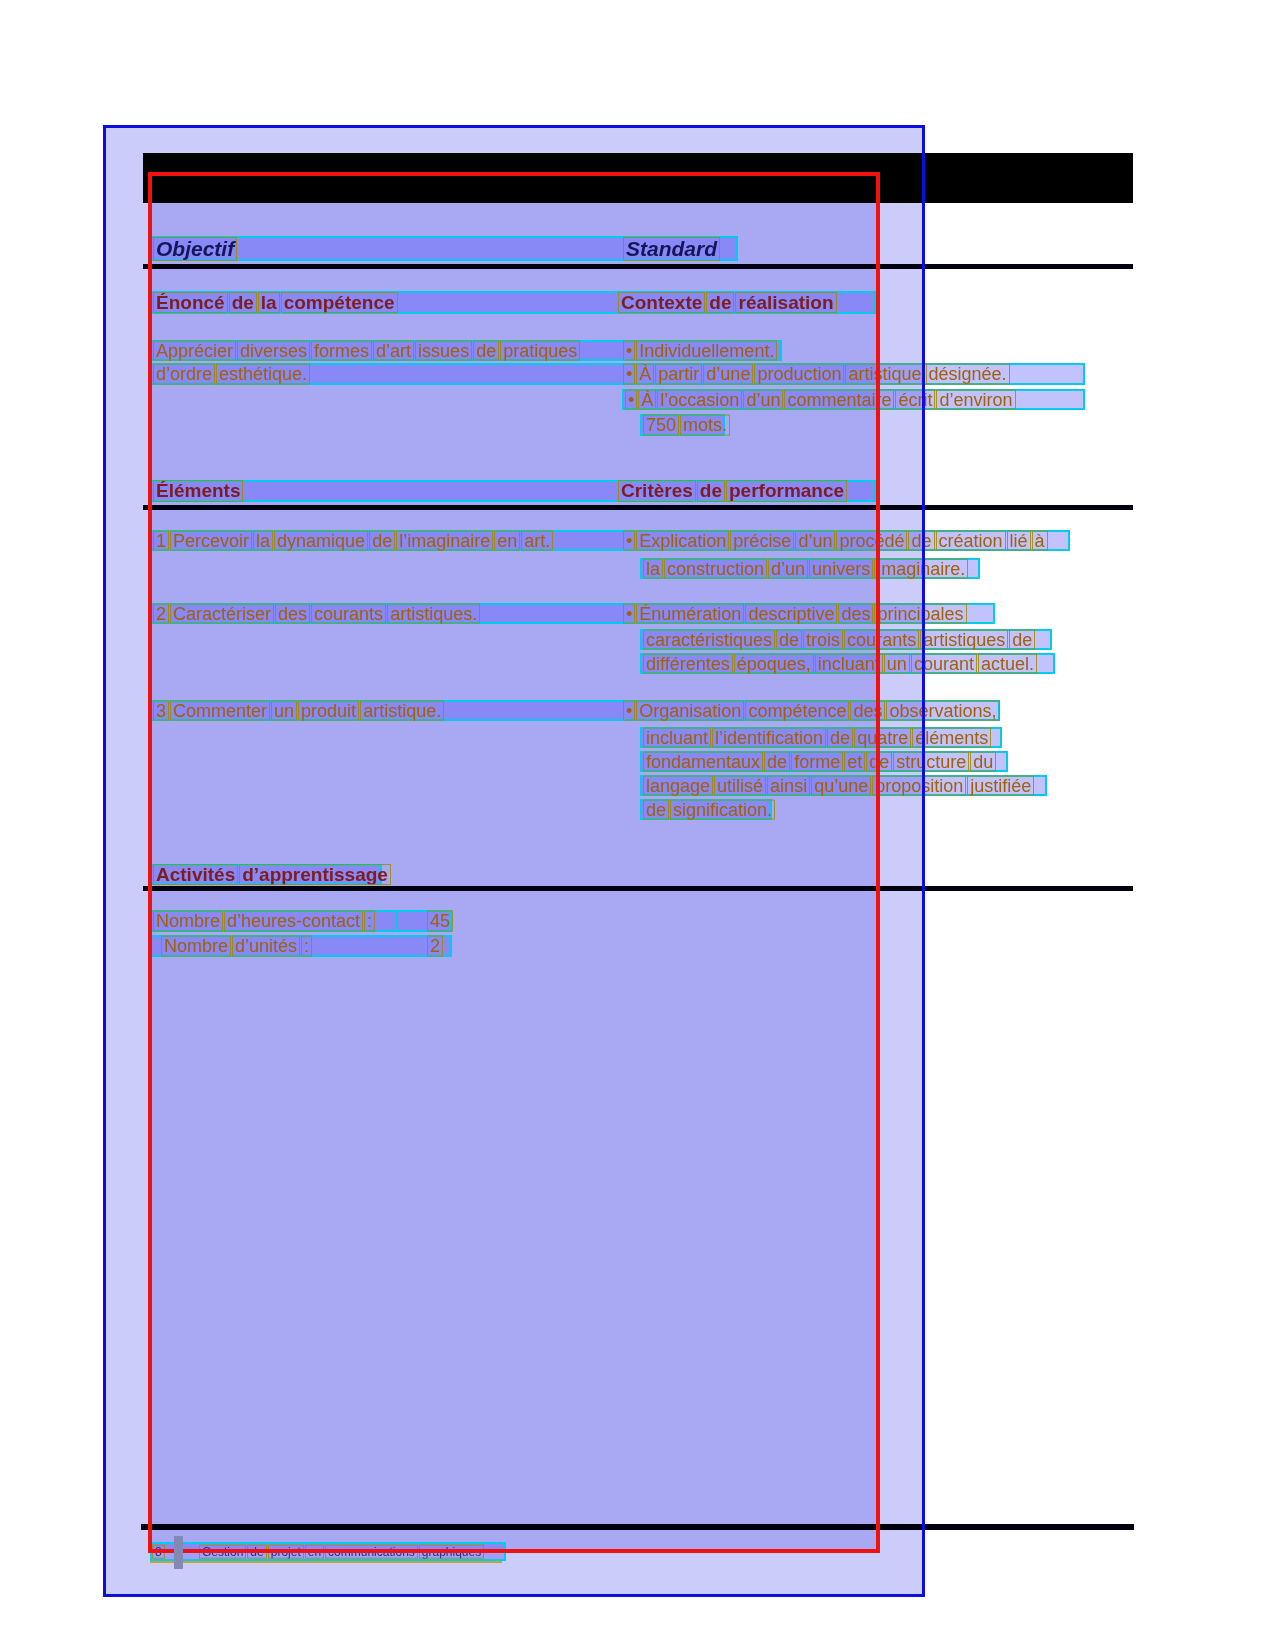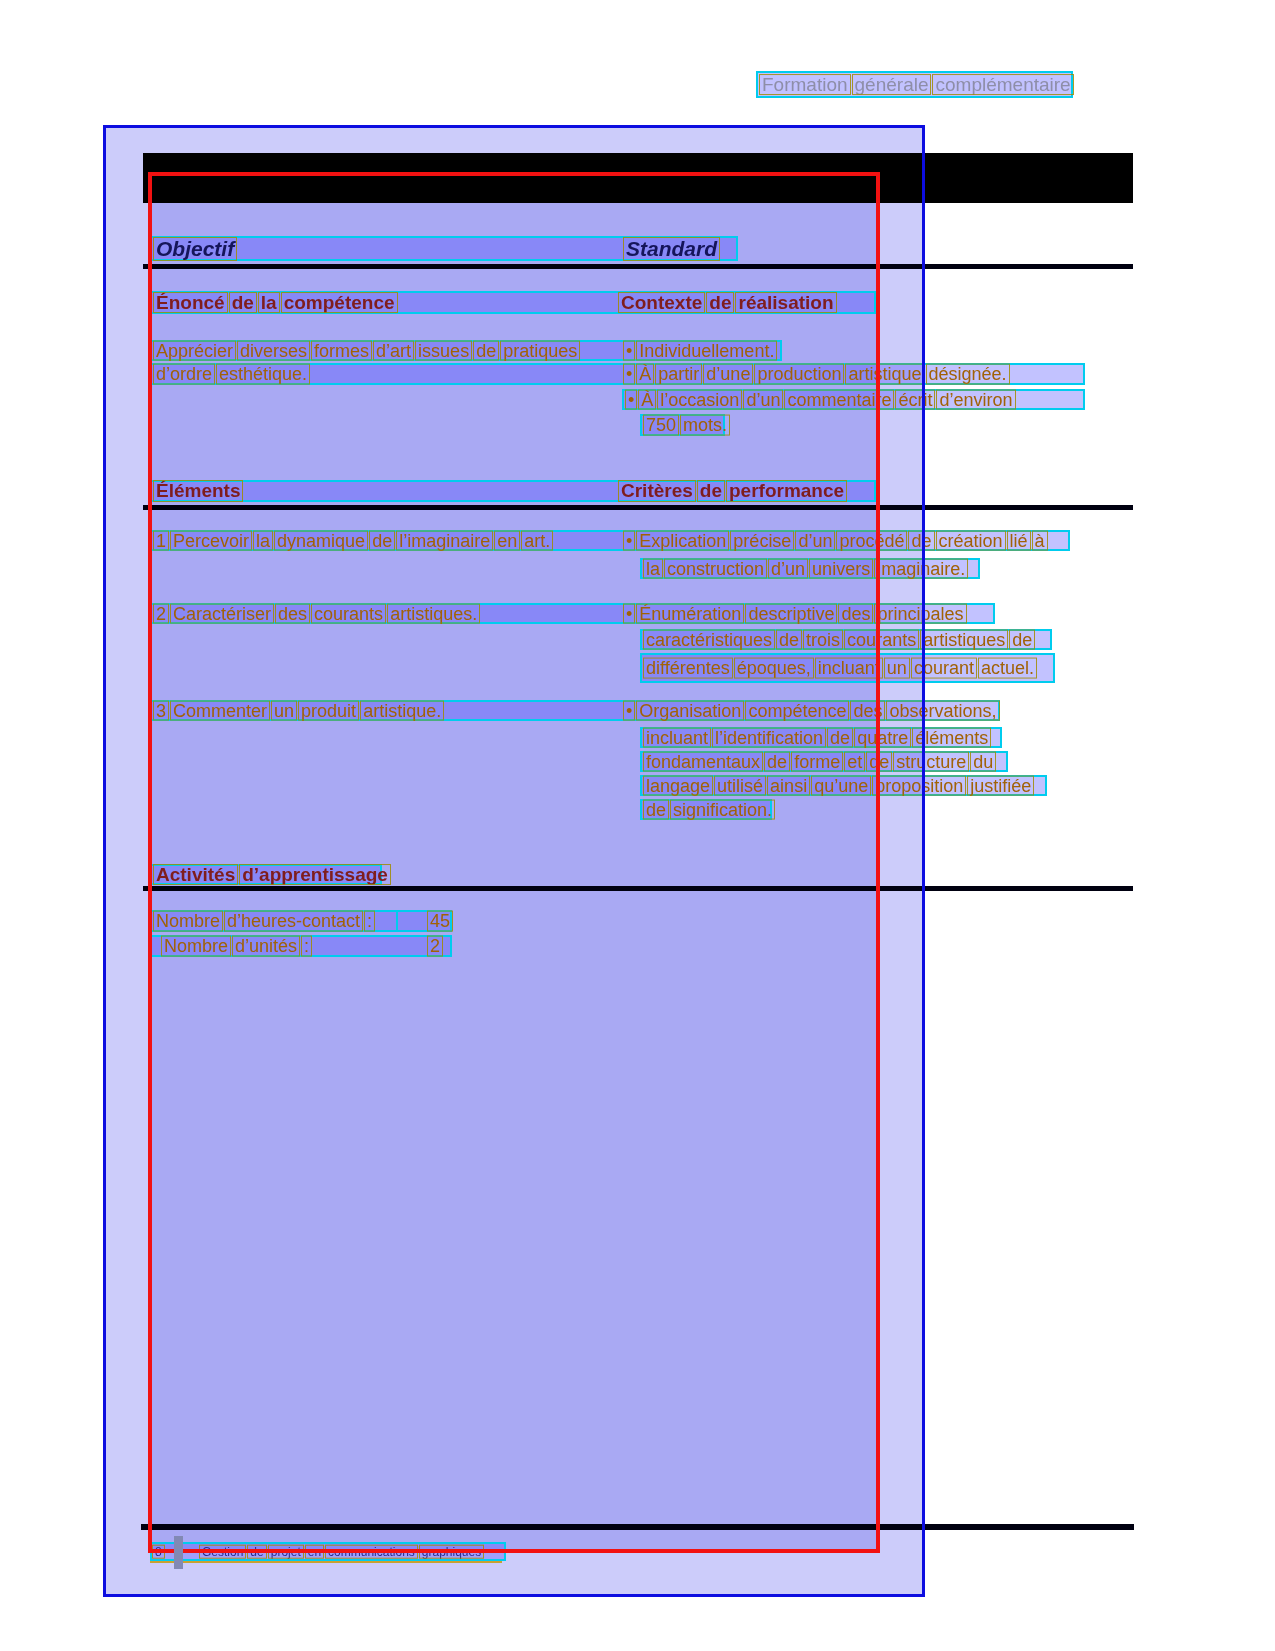--- a/index.html
+++ b/index.html
@@ -47,23 +47,20 @@
 
   <div class="abs titlebar" style="left:143px;top:153px;width:990px;height:50px;"></div>
   <div class="abs divider" style="left:143px;top:264px;width:990px;height:5px;"></div>
   <div class="abs divider" style="left:143px;top:505px;width:990px;height:5px;"></div>
   <div class="abs divider" style="left:143px;top:886px;width:990px;height:5px;"></div>
   <div class="abs divider" style="left:141px;top:1524px;width:993px;height:6px;"></div>
 
   <div class="abs ov-fill ov1-fill" style="left:103px;top:125px;width:822px;height:1472px;"></div>
   <div class="abs ov-fill ov2-fill" style="left:148px;top:172px;width:732px;height:1381px;"></div>
 
-  <div class="abs lbox" style="left:756px;top:71px;width:317px;height:27px;">
-    <span class="seg hdr" style="left:2px;"><span class="w">Formation</span><span class="w">générale</span><span class="w">complémentaire</span></span>
-  </div>
 
 
   <div class="abs lbox" style="left:150px;top:236px;width:588px;height:25px;">
     <span class="seg obj" style="left:2px;"><span class="w">Objectif</span></span>
     <span class="seg obj" style="left:472px;"><span class="w">Standard</span></span>
   </div>
 
   <div class="abs lbox" style="left:150px;top:291px;width:726px;height:23px;">
     <span class="seg t19b" style="left:2px;"><span class="w">Énoncé</span><span class="w">de</span><span class="w">la</span><span class="w">compétence</span></span>
     <span class="seg t19b" style="left:467px;"><span class="w">Contexte</span><span class="w">de</span><span class="w">réalisation</span></span>
@@ -97,21 +94,21 @@
     <span class="seg t18" style="left:2px;"><span class="w">la</span><span class="w">construction</span><span class="w">d’un</span><span class="w">univers</span><span class="w">imaginaire.</span></span>
   </div>
 
   <div class="abs lbox" style="left:150px;top:603px;width:845px;height:21px;">
     <span class="seg t18" style="left:2px;"><span class="w">2</span><span class="w">Caractériser</span><span class="w">des</span><span class="w">courants</span><span class="w">artistiques.</span></span>
     <span class="seg t18" style="left:472px;"><span class="w">•</span><span class="w">Énumération</span><span class="w">descriptive</span><span class="w">des</span><span class="w">principales</span></span>
   </div>
   <div class="abs lbox" style="left:640px;top:629px;width:412px;height:21px;">
     <span class="seg t18" style="left:2px;"><span class="w">caractéristiques</span><span class="w">de</span><span class="w">trois</span><span class="w">courants</span><span class="w">artistiques</span><span class="w">de</span></span>
   </div>
-  <div class="abs lbox" style="left:640px;top:653px;width:415px;height:30px;">
+  <div class="abs lbox" style="left:640px;top:653px;width:415px;height:21px;">
     <span class="seg t18" style="left:2px;"><span class="w">différentes</span><span class="w">époques,</span><span class="w">incluant</span><span class="w">un</span><span class="w">courant</span><span class="w">actuel.</span></span>
   </div>
 
   <div class="abs lbox" style="left:150px;top:700px;width:850px;height:21px;text-align:center;">
     <span class="seg t18" style="left:2px;"><span class="w">3</span><span class="w">Commenter</span><span class="w">un</span><span class="w">produit</span><span class="w">artistique.</span></span>
     <span class="seg t18" style="left:472px;"><span class="w">•</span><span class="w">Organisation</span><span class="w">compétence</span><span class="w">des</span><span class="w">observations,</span></span>
   </div>
   <div class="abs lbox" style="left:640px;top:727px;width:362px;height:21px;">
     <span class="seg t18" style="left:2px;"><span class="w">incluant</span><span class="w">l’identification</span><span class="w">de</span><span class="w">quatre</span><span class="w">éléments</span></span>
   </div>

